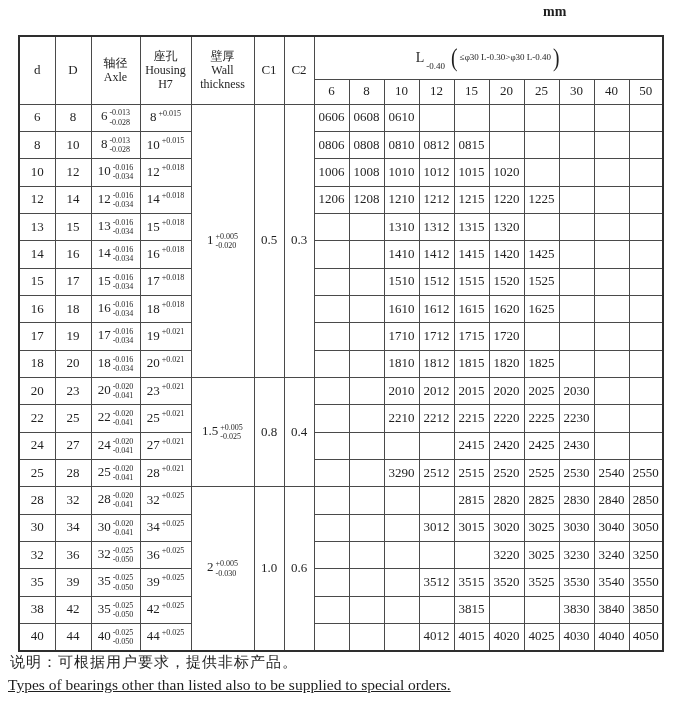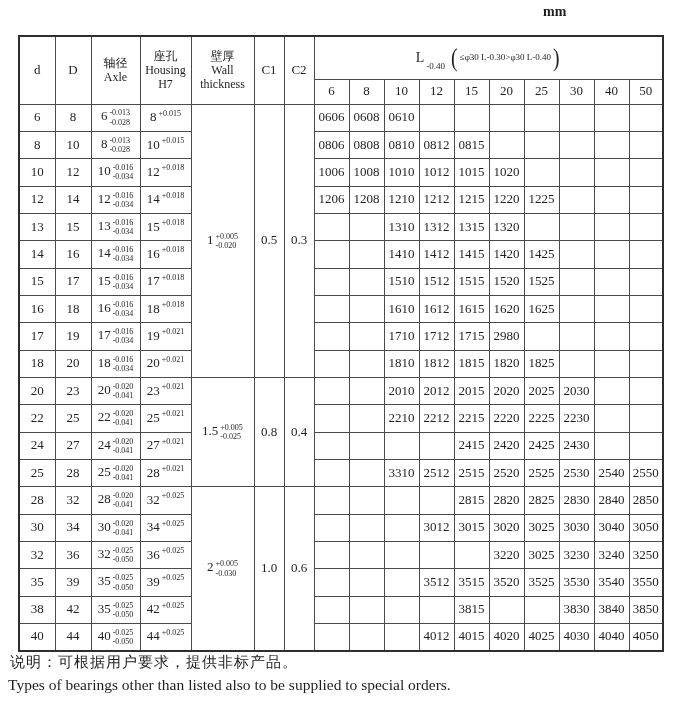--- a/index.html
+++ b/index.html
@@ -56,20 +56,21 @@
 
   .num { font-size: 13px; }
 
   .note-zh {
     position: absolute; left: 10px; top: 653px;
     font-size: 15px; letter-spacing: 1px;
   }
   .note-en {
     position: absolute; left: 8px; top: 676px;
     font-size: 15.5px;
+    text-decoration: underline;
   }
 </style>
 </head>
 <body>
 
 <div class="page">
 
   <div class="unit-label">mm</div>
 
   <table class="dim-table">
@@ -321,21 +322,21 @@
               <span class="tol">-0.034</span>
             </span></td>
           <td class="tolcell"><span class="tbase">19</span><span class="tstack tsingle">
               <span class="tol">+0.021</span>
             </span></td>
           <td class="num"></td>
           <td class="num"></td>
           <td class="num">1710</td>
           <td class="num">1712</td>
           <td class="num">1715</td>
-          <td class="num">2980</td>
+          <td class="num">1720</td>
           <td class="num"></td>
           <td class="num"></td>
           <td class="num"></td>
           <td class="num"></td>
         </tr>
         <tr>
           <td class="num">18</td>
           <td class="num">20</td>
           <td class="tolcell"><span class="tbase">18</span><span class="tstack">
               <span class="tol">-0.016</span>
@@ -429,21 +430,21 @@
           <td class="num">28</td>
           <td class="tolcell"><span class="tbase">25</span><span class="tstack">
               <span class="tol">-0.020</span>
               <span class="tol">-0.041</span>
             </span></td>
           <td class="tolcell"><span class="tbase">28</span><span class="tstack tsingle">
               <span class="tol">+0.021</span>
             </span></td>
           <td class="num"></td>
           <td class="num"></td>
-          <td class="num">3310</td>
+          <td class="num">3290</td>
           <td class="num">2512</td>
           <td class="num">2515</td>
           <td class="num">2520</td>
           <td class="num">2525</td>
           <td class="num">2530</td>
           <td class="num">2540</td>
           <td class="num">2550</td>
         </tr>
         <tr>
           <td class="num">28</td>

